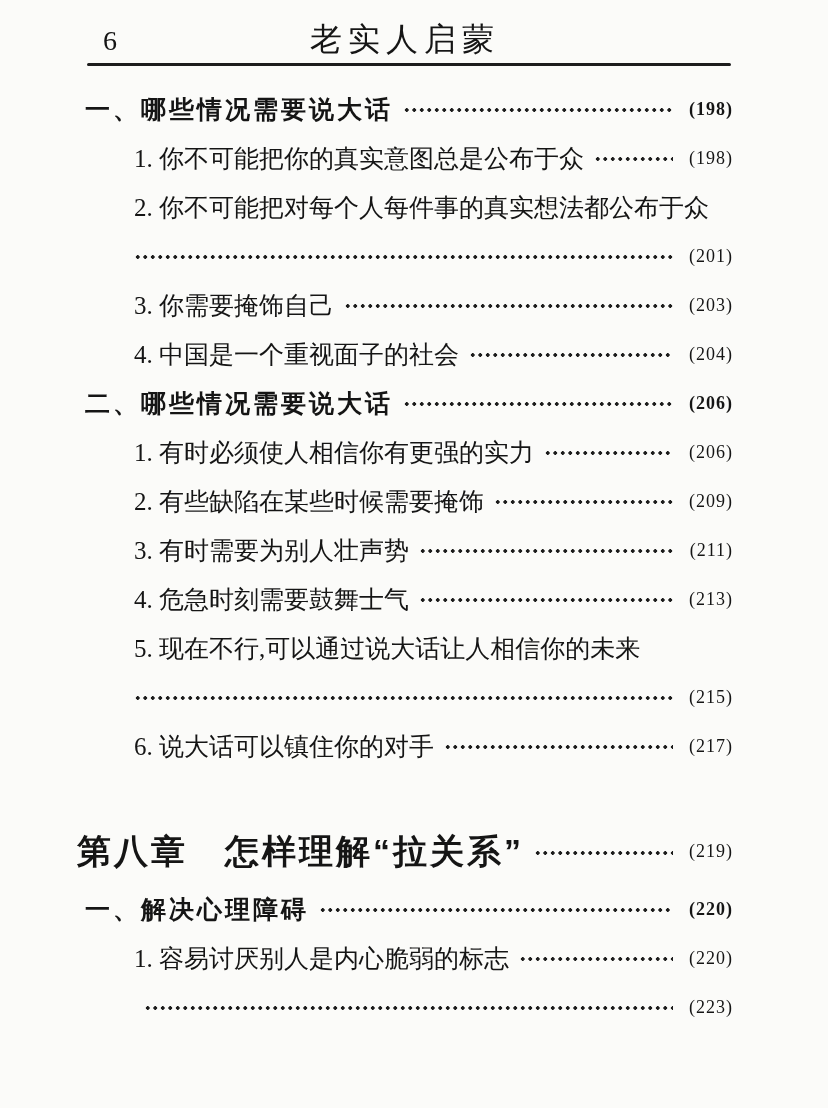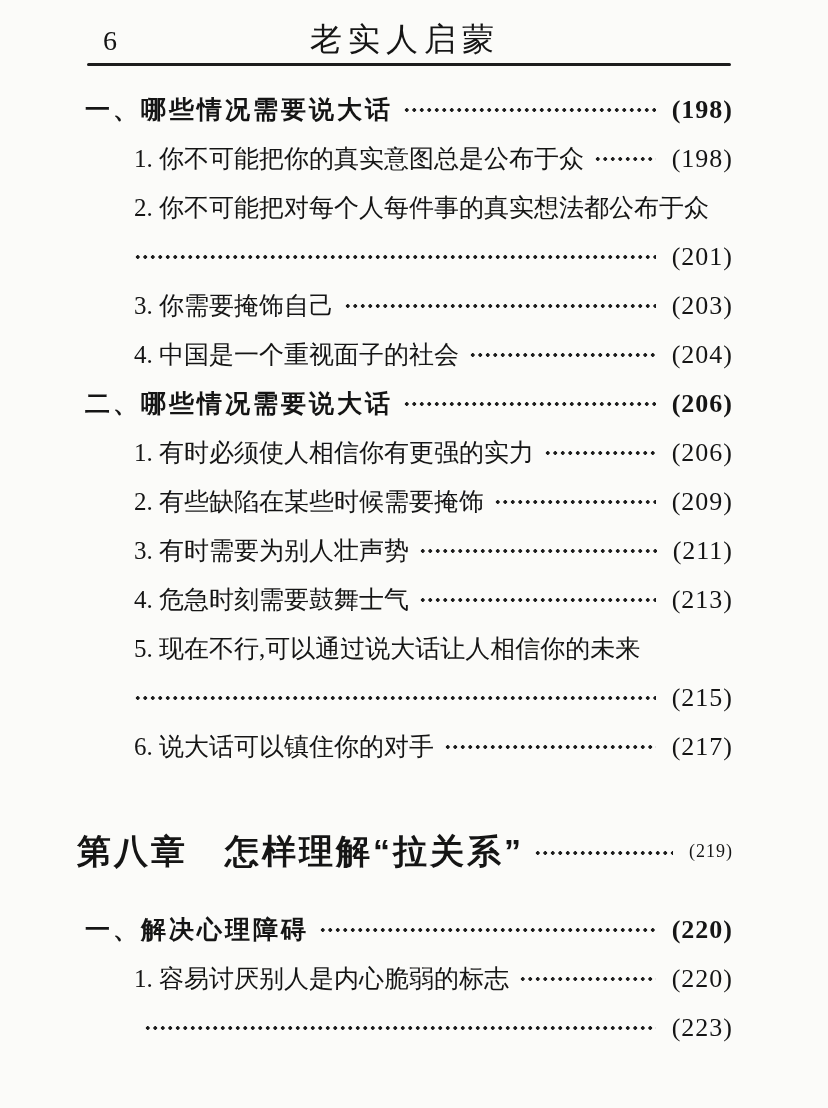--- a/index.html
+++ b/index.html
@@ -65,38 +65,38 @@
     align-self: stretch;
     margin: 0 16px 0 10px;
     background-image: radial-gradient(circle, #1c1c1c 1.6px, rgba(0,0,0,0) 1.9px);
     background-size: 7.5px 12px;
     background-repeat: repeat-x;
     background-position: left 55%;
     min-width: 20px;
   }
   .row .pagenum {
     font-family: "Liberation Serif", "DejaVu Serif", serif;
-    font-size: 26px;
+    font-size: 18px;
     letter-spacing: 1px;
     white-space: nowrap;
   }
   .row.section {
     margin-left: 8px;
     font-family: "Liberation Sans", "DejaVu Sans", sans-serif;
     font-weight: bold;
     letter-spacing: 3px;
   }
   .row.sub { margin-left: 57px; }
   .row.nopage { margin-left: 57px; }
   .row.cont { margin-left: 57px; }
   .row.cont .leader { margin-left: 0; }
   .row.chapter {
     margin-left: 0;
     margin-top: 70px;
-    margin-bottom: 44px;
+    margin-bottom: 24px;
     font-family: "Liberation Sans", "DejaVu Sans", sans-serif;
     font-weight: bold;
     font-size: 34px;
     line-height: 42px;
     letter-spacing: 3px;
   }
   .row.chapter .pagenum { font-weight: normal; font-size: 18px; }
 </style>
 </head>
 <body>

